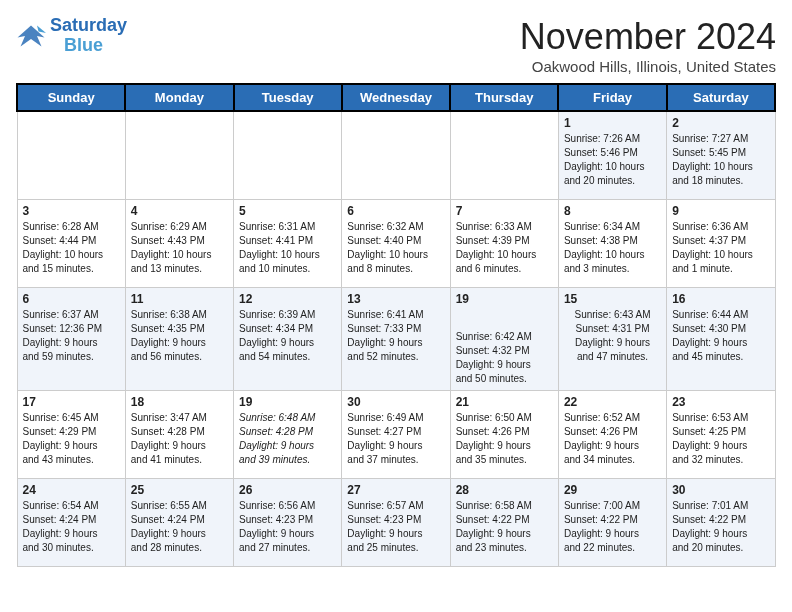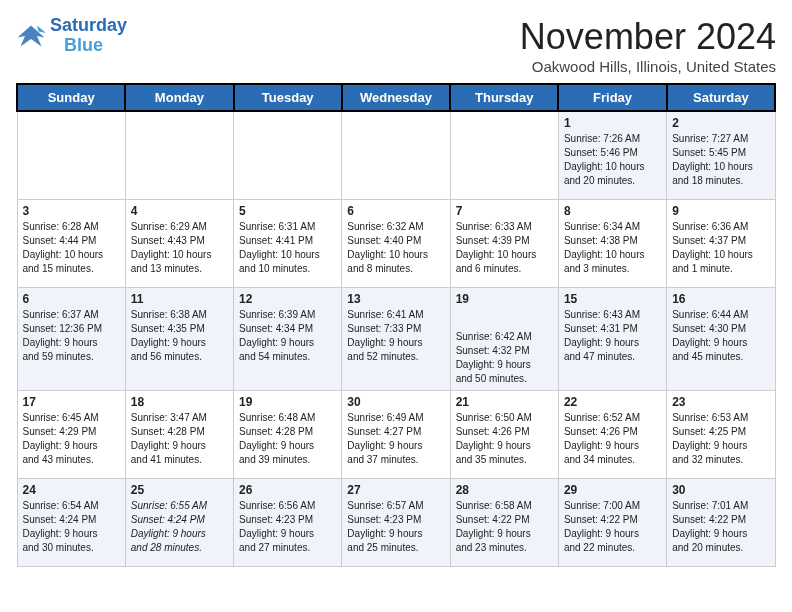--- a/index.html
+++ b/index.html
@@ -216,21 +216,21 @@
         </td>
         <td>
           <span class="day-num">19</span>
           <div class="day-info" style="white-space: pre-line; margin-top: 24px;">Sunrise: 6:42 AM
 Sunset: 4:32 PM
 Daylight: 9 hours
 and 50 minutes.</div>
         </td>
         <td>
           <span class="day-num">15</span>
-          <div class="day-info" style="white-space: pre-line;">Sunrise: 6:43 AM
+          <div class="day-info" style="white-space: pre-line; text-align: center;">Sunrise: 6:43 AM
 Sunset: 4:31 PM
 Daylight: 9 hours
 and 47 minutes.</div>
         </td>
         <td>
           <span class="day-num">16</span>
           <div class="day-info" style="white-space: pre-line;">Sunrise: 6:44 AM
 Sunset: 4:30 PM
 Daylight: 9 hours
 and 45 minutes.</div>
@@ -246,21 +246,21 @@
         </td>
         <td>
           <span class="day-num">18</span>
           <div class="day-info" style="white-space: pre-line;">Sunrise: 3:47 AM
 Sunset: 4:28 PM
 Daylight: 9 hours
 and 41 minutes.</div>
         </td>
         <td>
           <span class="day-num">19</span>
-          <div class="day-info" style="white-space: pre-line;">Sunrise: 6:48 AM
+          <div class="day-info" style="white-space: pre-line; font-style: italic;">Sunrise: 6:48 AM
 Sunset: 4:28 PM
 Daylight: 9 hours
 and 39 minutes.</div>
         </td>
         <td>
           <span class="day-num">30</span>
           <div class="day-info" style="white-space: pre-line;">Sunrise: 6:49 AM
 Sunset: 4:27 PM
 Daylight: 9 hours
 and 37 minutes.</div>
@@ -290,21 +290,21 @@
       <tr>
         <td>
           <span class="day-num">24</span>
           <div class="day-info" style="white-space: pre-line;">Sunrise: 6:54 AM
 Sunset: 4:24 PM
 Daylight: 9 hours
 and 30 minutes.</div>
         </td>
         <td>
           <span class="day-num">25</span>
-          <div class="day-info" style="white-space: pre-line; font-style: italic;">Sunrise: 6:55 AM
+          <div class="day-info" style="white-space: pre-line;">Sunrise: 6:55 AM
 Sunset: 4:24 PM
 Daylight: 9 hours
 and 28 minutes.</div>
         </td>
         <td>
           <span class="day-num">26</span>
           <div class="day-info" style="white-space: pre-line;">Sunrise: 6:56 AM
 Sunset: 4:23 PM
 Daylight: 9 hours
 and 27 minutes.</div>

